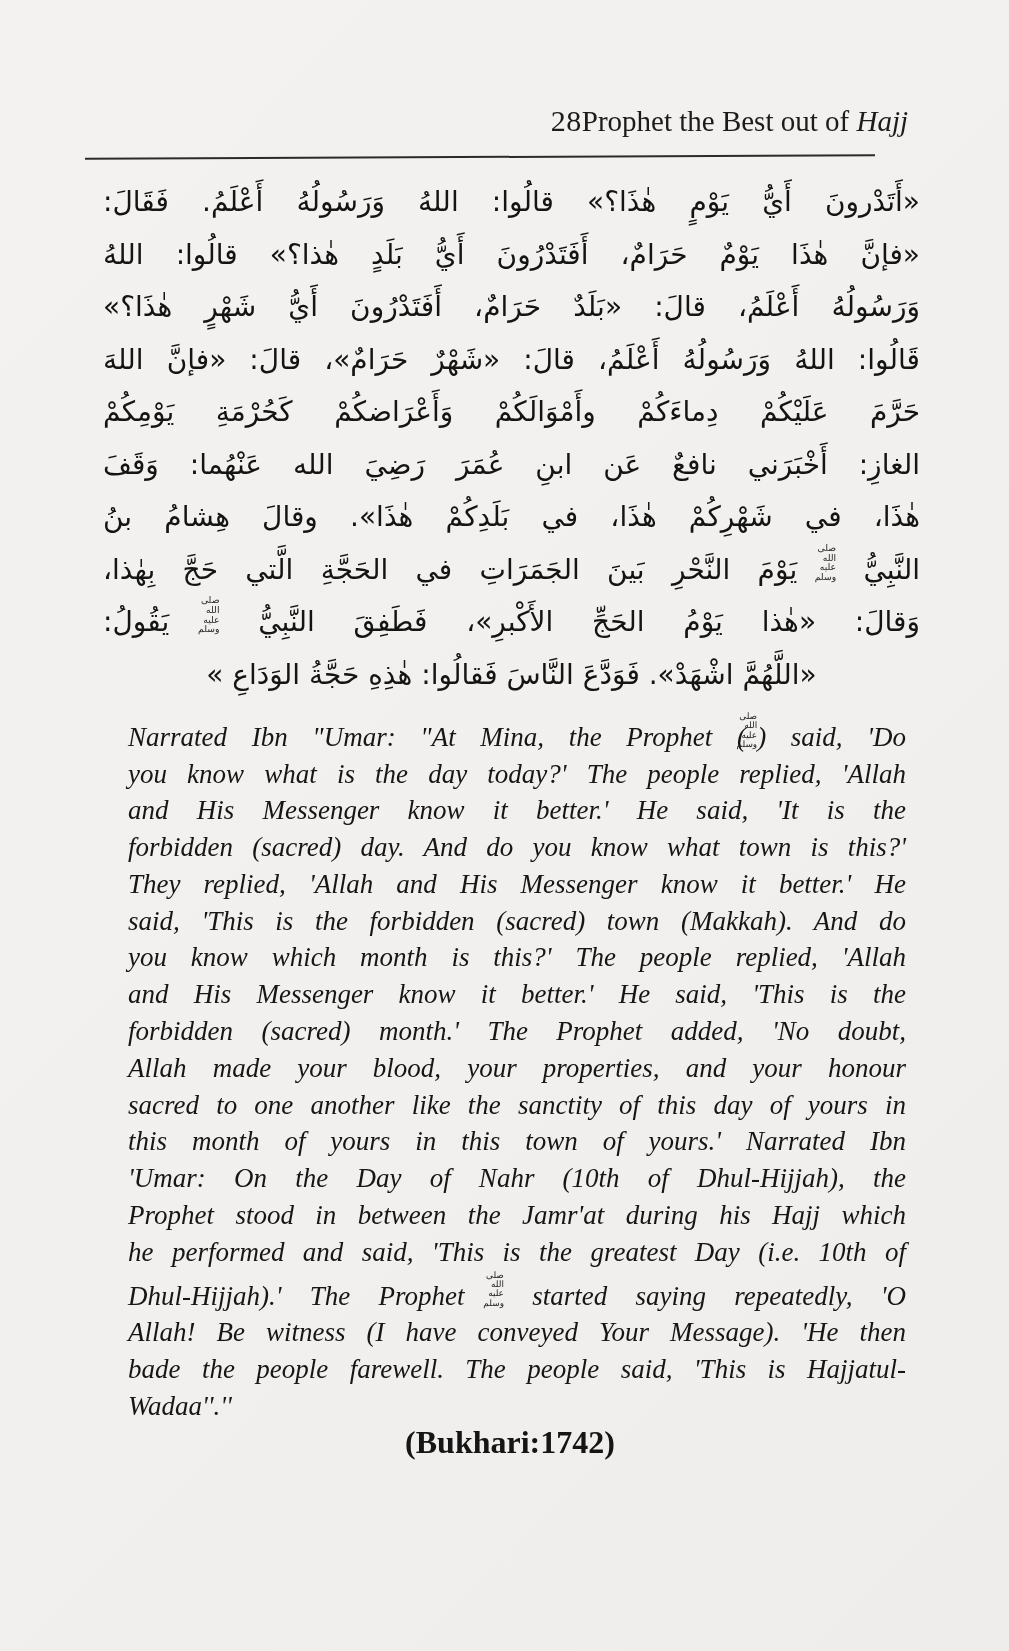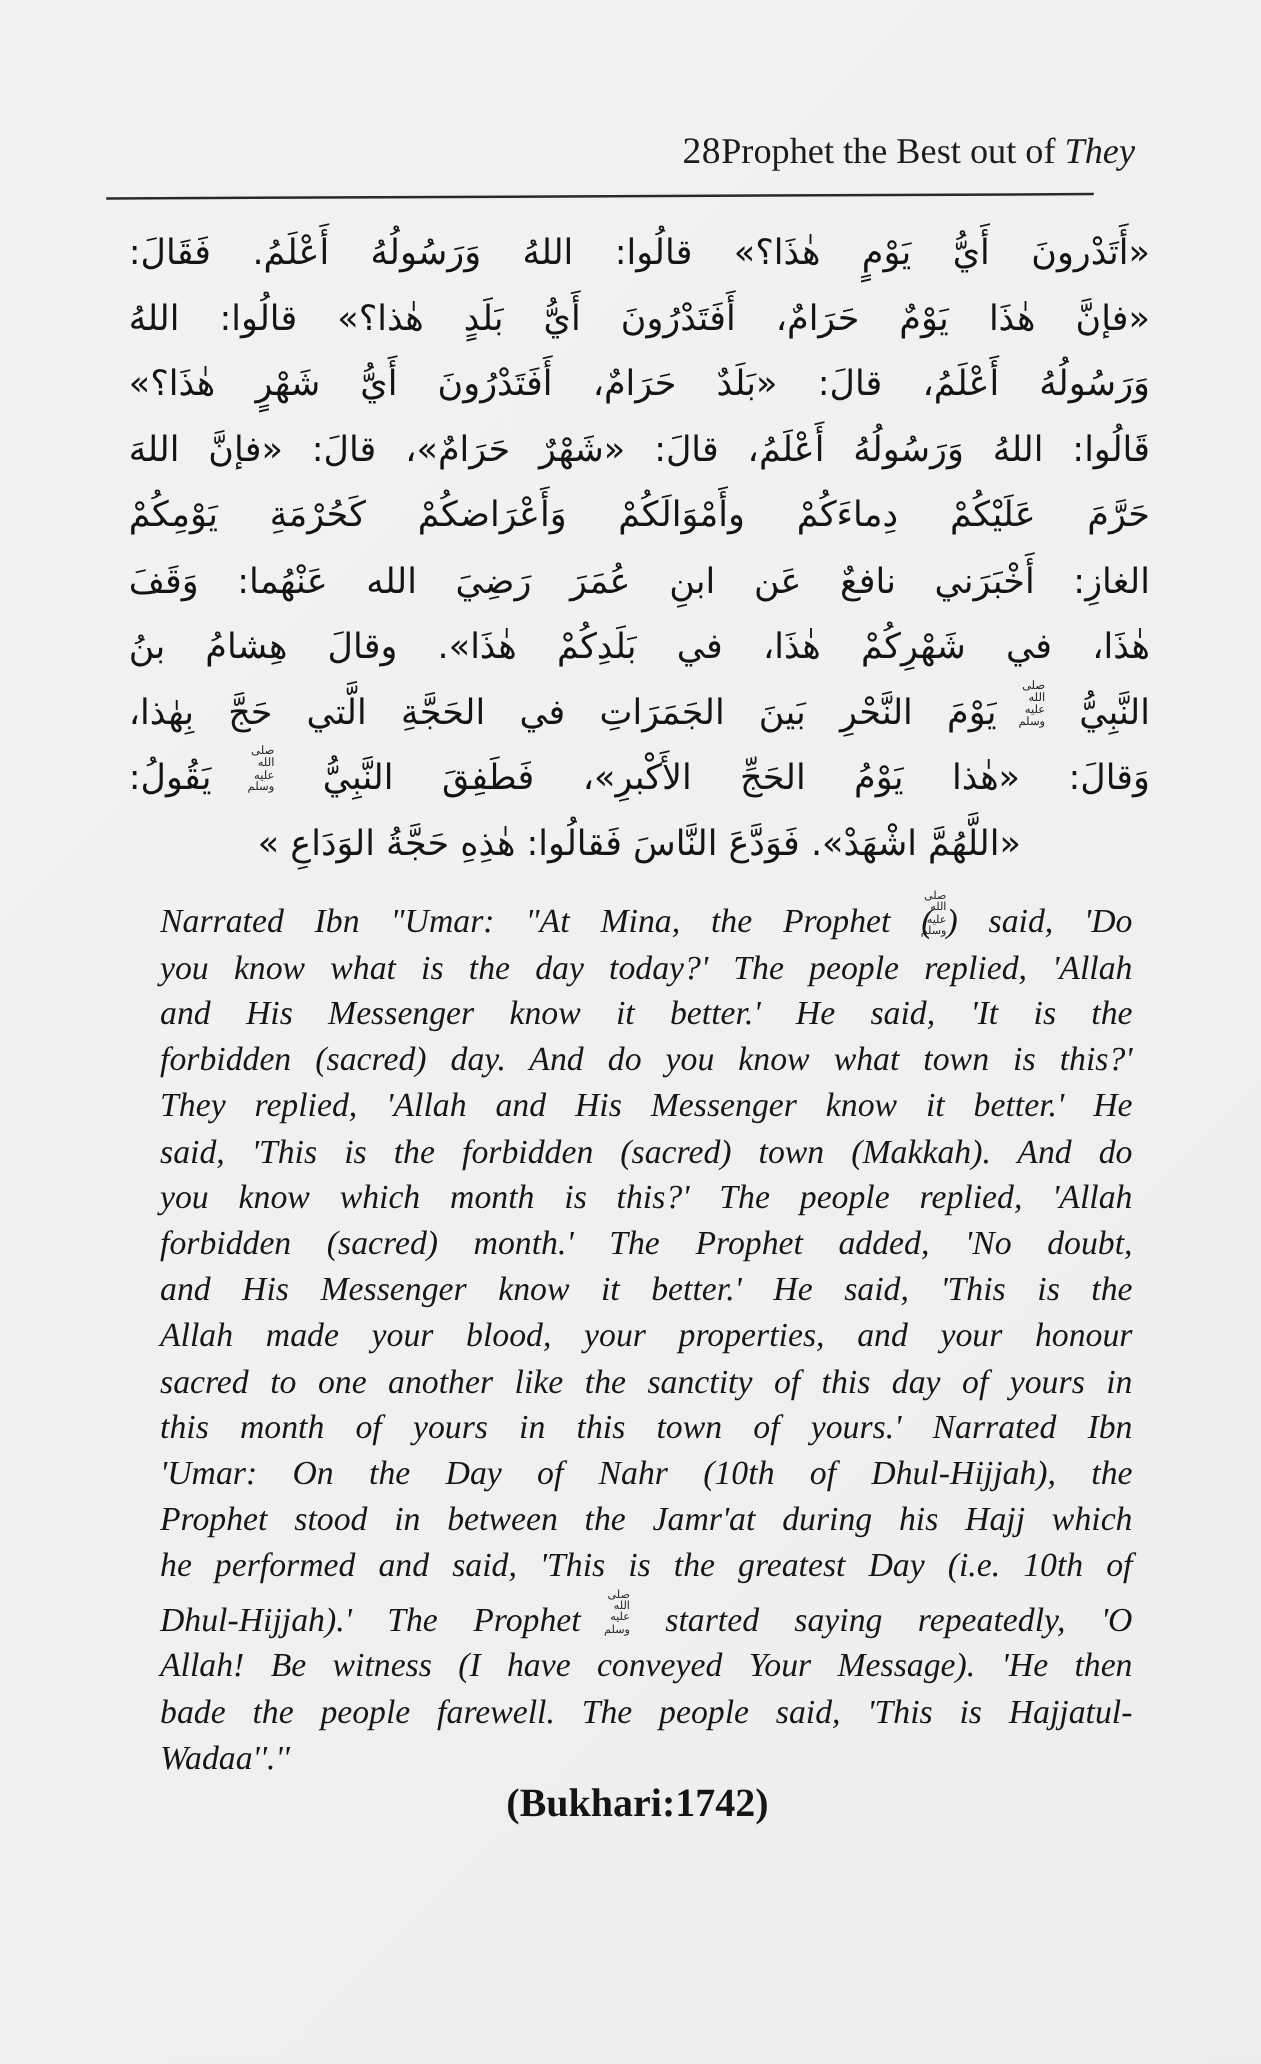--- a/index.html
+++ b/index.html
@@ -96,21 +96,21 @@
     color:#151515;
   }
 </style>
 </head>
 <body>
 
 <div class="page">
 
   <div class="header">
     <span class="page-number">28</span>
-    <span class="chapter-title"><span>Prophet the Best out of </span><span class="italic">They</span></span>
+    <span class="chapter-title"><span>Prophet the Best out of </span><span class="italic">Hajj</span></span>
   </div>
 
   <div class="header-rule"></div>
 
   <div class="arabic-block">
       <div class="ar-line">«أَتَدْرونَ أَيُّ يَوْمٍ هٰذَا؟» قالُوا: اللهُ وَرَسُولُهُ أَعْلَمُ. فَقَالَ:</div>
       <div class="ar-line">«فإنَّ هٰذَا يَوْمٌ حَرَامٌ، أَفَتَدْرُونَ أَيُّ بَلَدٍ هٰذا؟» قالُوا: اللهُ</div>
       <div class="ar-line">وَرَسُولُهُ أَعْلَمُ، قالَ: «بَلَدٌ حَرَامٌ، أَفَتَدْرُونَ أَيُّ شَهْرٍ هٰذَا؟»</div>
       <div class="ar-line">قَالُوا: اللهُ وَرَسُولُهُ أَعْلَمُ، قالَ: «شَهْرٌ حَرَامٌ»، قالَ: «فإنَّ اللهَ</div>
       <div class="ar-line">حَرَّمَ عَلَيْكُمْ دِماءَكُمْ وأَمْوَالَكُمْ وَأَعْرَاضكُمْ كَحُرْمَةِ يَوْمِكُمْ</div>
@@ -122,22 +122,22 @@
     </div>
 
   <div class="english-block">
       <div class="en-line">Narrated Ibn "Umar: "At Mina, the Prophet (<span class="saw">صلى الله عليه وسلم</span>) said, 'Do</div>
       <div class="en-line">you know what is the day today?' The people replied, 'Allah</div>
       <div class="en-line">and His Messenger know it better.' He said, 'It is the</div>
       <div class="en-line">forbidden (sacred) day. And do you know what town is this?'</div>
       <div class="en-line">They replied, 'Allah and His Messenger know it better.' He</div>
       <div class="en-line">said, 'This is the forbidden (sacred) town (Makkah). And do</div>
       <div class="en-line">you know which month is this?' The people replied, 'Allah</div>
+      <div class="en-line">and His Messenger know it better.' He said, 'This is the</div>
       <div class="en-line">forbidden (sacred) month.' The Prophet added, 'No doubt,</div>
-      <div class="en-line">and His Messenger know it better.' He said, 'This is the</div>
       <div class="en-line">Allah made your blood, your properties, and your honour</div>
       <div class="en-line">sacred to one another like the sanctity of this day of yours in</div>
       <div class="en-line">this month of yours in this town of yours.' Narrated Ibn</div>
       <div class="en-line">'Umar: On the Day of Nahr (10th of Dhul-Hijjah), the</div>
       <div class="en-line">Prophet stood in between the Jamr'at during his Hajj which</div>
       <div class="en-line">he performed and said, 'This is the greatest Day (i.e. 10th of</div>
       <div class="en-line">Dhul-Hijjah).' The Prophet <span class="saw">صلى الله عليه وسلم</span> started saying repeatedly, 'O</div>
       <div class="en-line">Allah! Be witness (I have conveyed Your Message). 'He then</div>
       <div class="en-line">bade the people farewell. The people said, 'This is Hajjatul-</div>
       <div class="en-line">Wadaa''.''</div>

